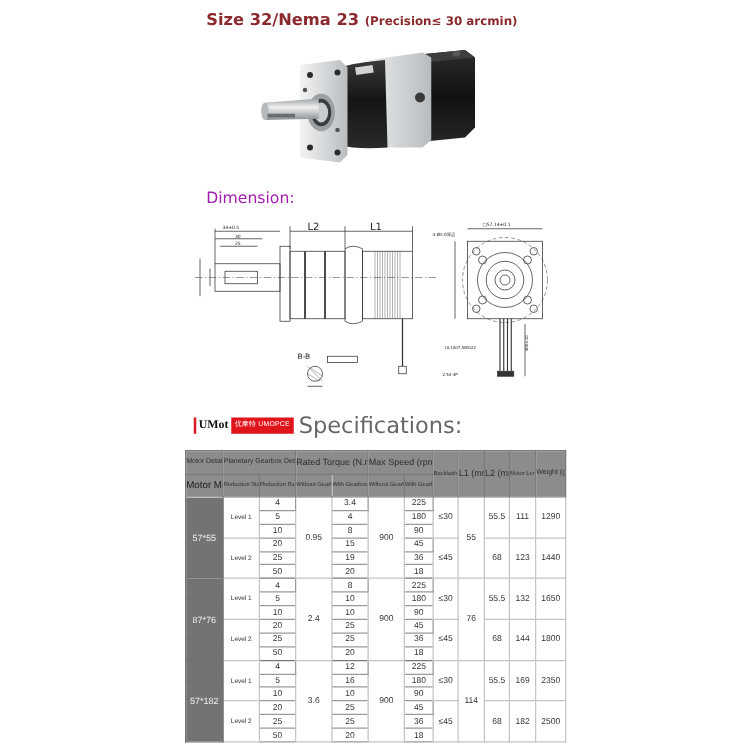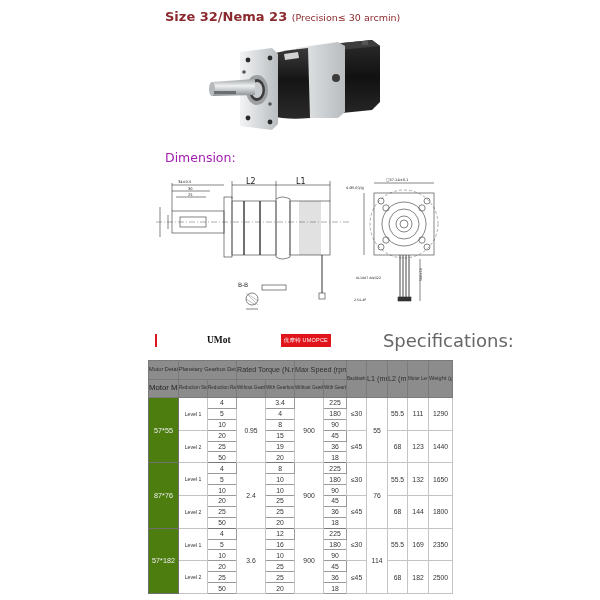--- a/index.html
+++ b/index.html
@@ -4,32 +4,32 @@
 <style>
   * { box-sizing: border-box; margin: 0; padding: 0; }
   html, body { width: 600px; height: 600px; background: #ffffff; overflow: hidden; }
   body { position: relative; font-family: "Liberation Sans", sans-serif; }
 
   .title {
     position: absolute; left: 165px; top: 9px; height: 20px;
     color: #8b2a2e; font-family: "DejaVu Sans", sans-serif; font-size: 13px; font-weight: bold;
     white-space: nowrap;
   }
-  .title .sub { font-size: 9.5px; font-weight: normal; }
+  .title .sub { font-size: 9.5px; font-weight: bold; }
 
   .photo { position: absolute; left: 200px; top: 32px; width: 190px; height: 105px; }
 
   .section-heading {
     position: absolute; color: #a21caf; font-family: "DejaVu Sans", sans-serif; font-size: 12.5px;
   }
   .dim-heading { left: 165px; top: 150px; }
 
   .drawing { position: absolute; left: 150px; top: 175px; width: 310px; height: 145px; }
 
-  .spec-row { position: absolute; left: 155px; top: 331px; height: 18px; display: flex; align-items: center; gap: 48px; }
+  .spec-row { position: absolute; left: 155px; top: 331px; height: 18px; display: flex; align-items: center; }
   .logo-bar { width: 2px; height: 13px; background: #d9181f; margin-right: 2px; }
   .logo-text { font-family: "Liberation Serif", serif; font-weight: bold; font-size: 9.5px; color: #111; margin-right: 2px; }
   .logo-red { background: #e0141b; color: #fff; font-size: 5.5px; height: 13px; line-height: 13px; padding: 0 3px; white-space: nowrap; letter-spacing: 0.2px; }
   .spec-heading { position: static; margin-left: 4px; font-size: 18px; color: #666; }
 
   table.spec {
     position: absolute; left: 148px; top: 360px; width: 304px;
     border-collapse: collapse; table-layout: fixed;
     font-family: "Liberation Sans", sans-serif;
   }
@@ -38,21 +38,21 @@
     overflow: hidden; white-space: nowrap;
   }
   table.spec thead th { background: #8c8c8c; color: #2e2e2e; font-weight: normal; line-height: 1.05; border-color: #7a7a7a; }
   table.spec thead tr.h1 th { height: 19px; }
   table.spec thead tr.h2 th { height: 18px; }
   .tiny { font-size: 4.6px; }
   .small { font-size: 5.6px; }
   .mid { font-size: 7.2px; }
   table.spec thead th.model-h { background: #8c8c8c; font-size: 7.8px; color: #222; }
   table.spec tbody td { height: 10.9px; font-size: 6.8px; color: #333; background: #fff; border-color: #c4c4c4; }
-  table.spec tbody td.model { background: #4d7c0f; color: #f0f0f0; font-size: 7.2px; border-color: #6f6f6f; }
+  table.spec tbody td.model { background: #737373; color: #f0f0f0; font-size: 7.2px; border-color: #6f6f6f; }
   table.spec tbody td.stage { font-size: 5.2px; }
   table.spec tbody td.ratio, table.spec tbody td.withtq, table.spec tbody td.withsp { border-color: #9a9a9a; }
   table.spec tbody tr.group-end td { border-bottom: 1px solid #7a7a7a; }
 </style>
 </head>
 <body>
 
 <div class="title">
   <span>Size 32/Nema 23</span>
   <span class="sub">(Precision≤ 30 arcmin)</span>

